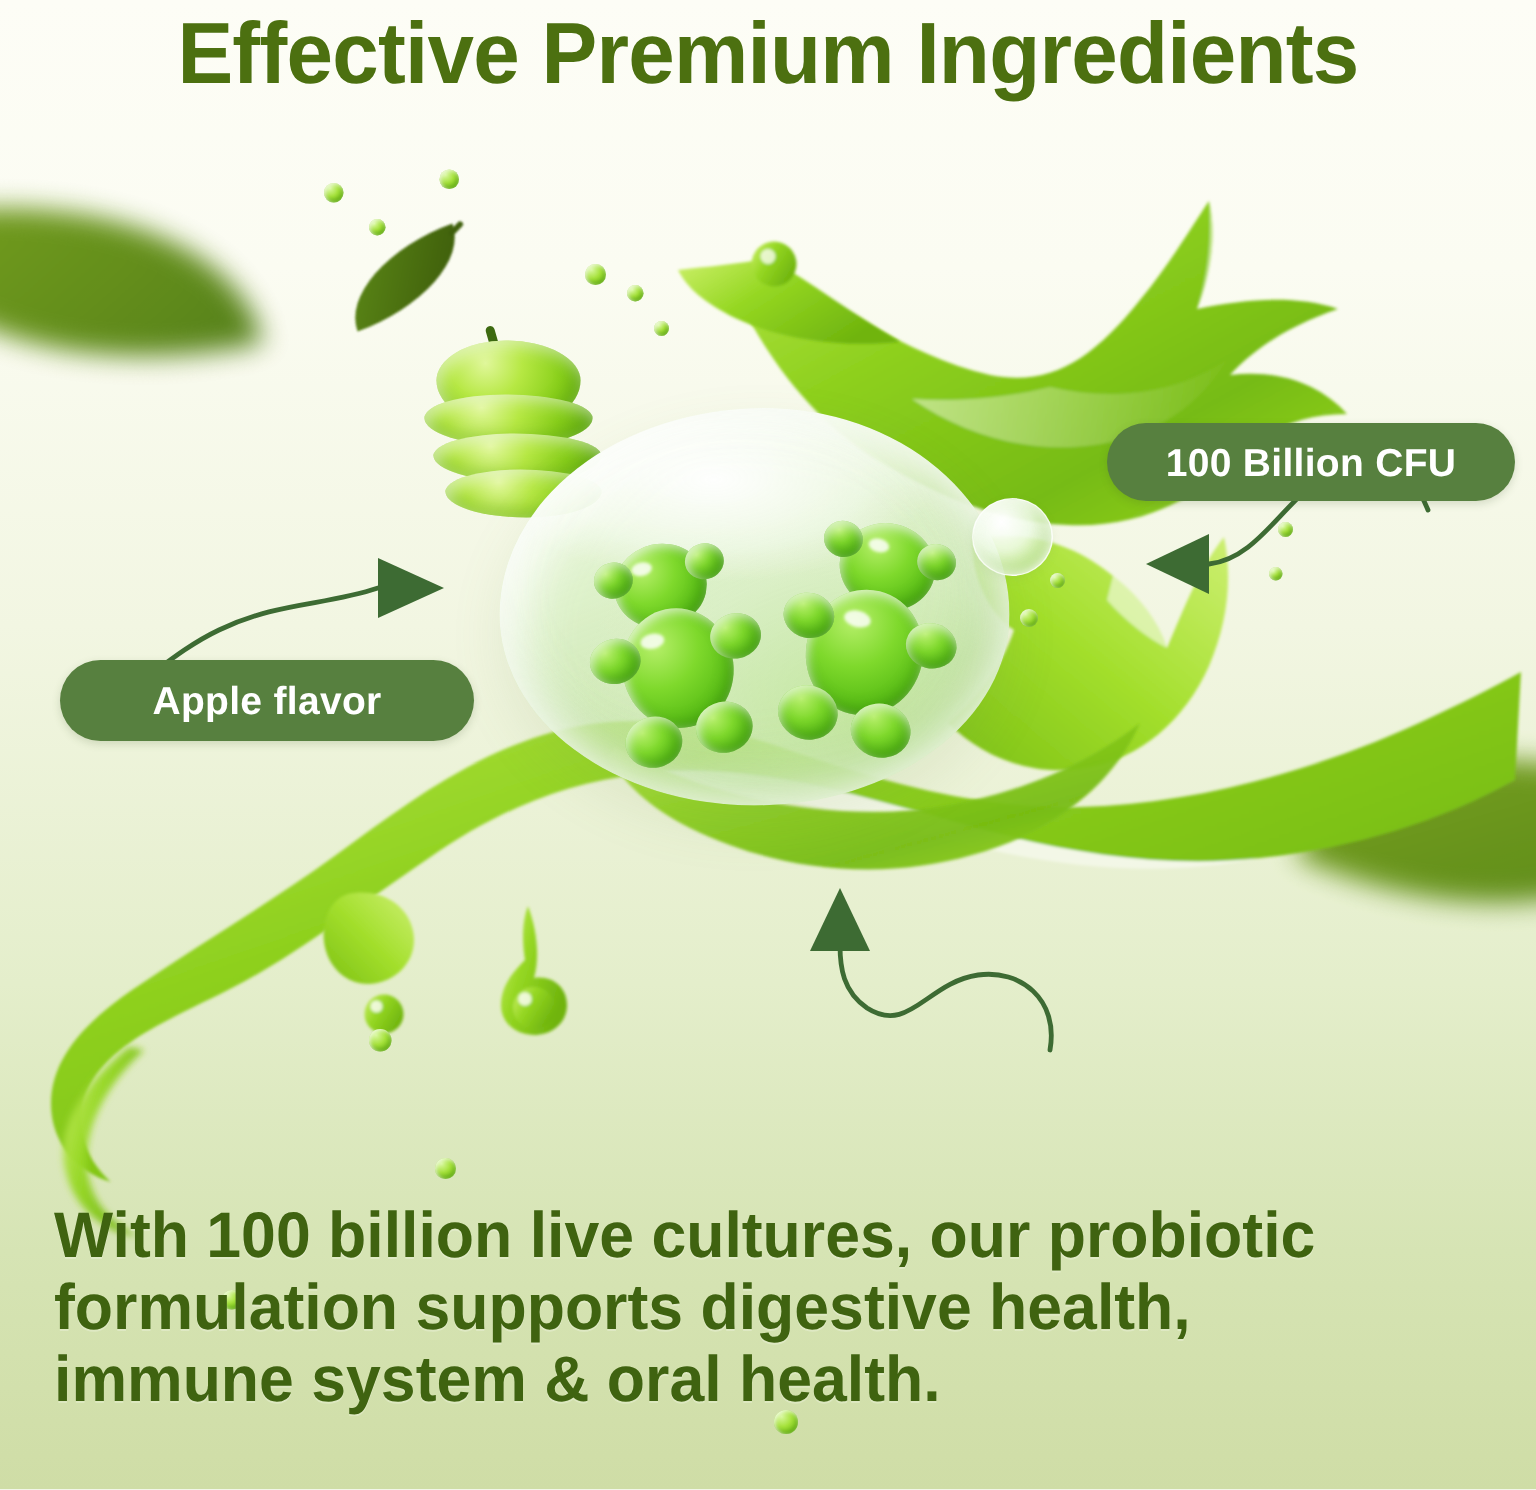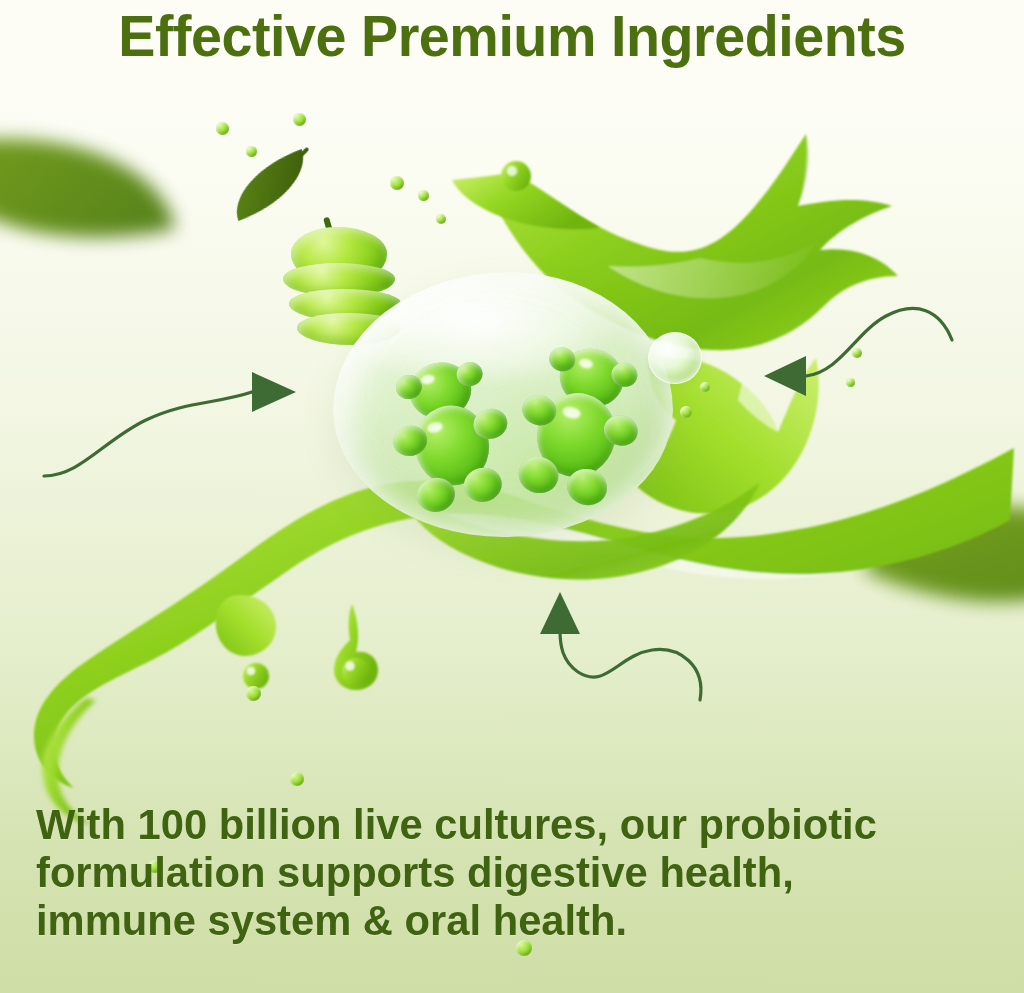--- a/index.html
+++ b/index.html
@@ -288,20 +288,26 @@
   <div class="drop" style="left:700px;top:382px;width:10px;height:10px;"></div>
   <div class="drop" style="left:852px;top:348px;width:10px;height:10px;"></div>
   <div class="drop" style="left:846px;top:378px;width:9px;height:9px;"></div>
   <div class="drop" style="left:246px;top:686px;width:15px;height:15px;"></div>
   <div class="drop" style="left:290px;top:772px;width:14px;height:14px;"></div>
   <div class="drop" style="left:148px;top:860px;width:13px;height:13px;"></div>
   <div class="drop" style="left:516px;top:940px;width:16px;height:16px;"></div>
 
   <div class="title">Effective Premium Ingredients</div>
 
+  <div class="pill" id="pill-cfu">
+    <span>100 Billion CFU</span>
+  </div>
+  <div class="pill" id="pill-apple">
+    <span>Apple flavor</span>
+  </div>
 
   <div class="blurb">
     <div>With 100 billion live cultures, our probiotic</div>
     <div>formulation supports digestive health,</div>
     <div>immune system &amp; oral health.</div>
   </div>
 
 </div>
 
 </body></html>

